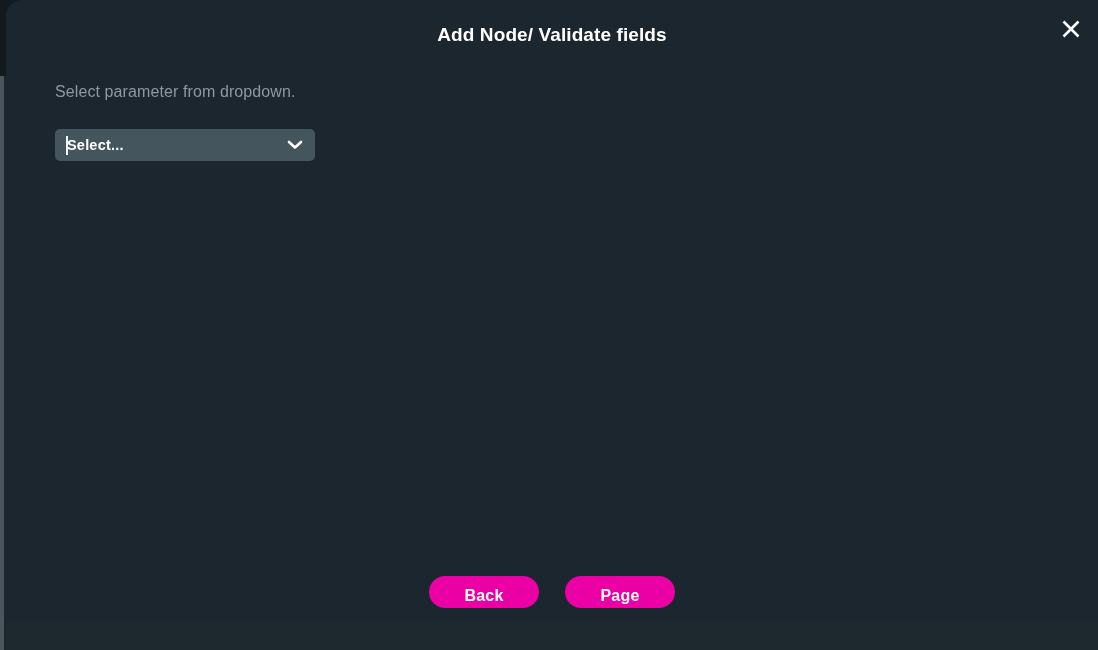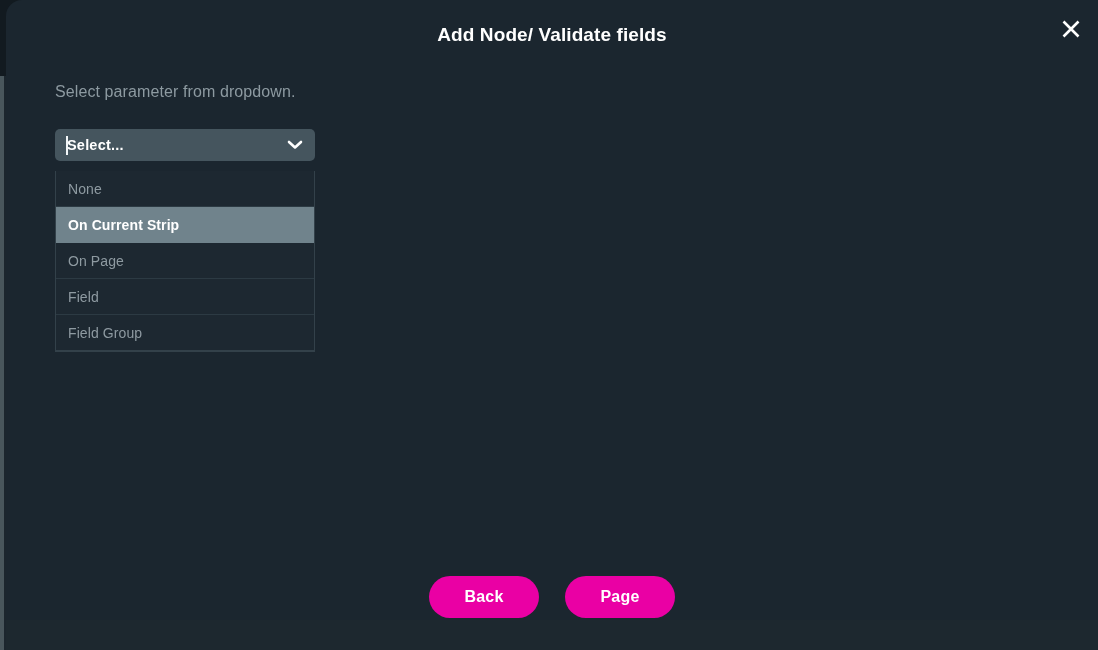--- a/index.html
+++ b/index.html
@@ -192,21 +192,21 @@
     height: 96px;
     display: flex;
     align-items: flex-start;
     justify-content: center;
     gap: 26px;
     padding-top: 22px;
     box-sizing: border-box;
   }
   .pill-button {
     min-width: 110px;
-    height: 42px;
+    height: 32px;
     border: none;
     border-radius: 21px;
     background: #ea00a4;
     color: #ffffff;
     font-family: "Liberation Sans", sans-serif;
     font-size: 16px;
     font-weight: bold;
     letter-spacing: .2px;
     cursor: pointer;
     padding: 11px 28px;
@@ -242,37 +242,20 @@
         <span class="select-caret"></span>
         <span class="select-value">Select...</span>
         <span class="select-chevron">
           <svg width="16" height="11" viewBox="0 0 16 11">
             <path d="M2 2.5 L8 8 L14 2.5" stroke="#ffffff" stroke-width="2.6" fill="none" stroke-linecap="round" stroke-linejoin="round"></path>
           </svg>
         </span>
       </div>
     </div>
 
-    <div class="select-menu">
-      <div class="select-option">
-        <span>None</span>
-      </div>
-      <div class="select-option is-highlighted">
-        <span>On Current Strip</span>
-      </div>
-      <div class="select-option">
-        <span>On Page</span>
-      </div>
-      <div class="select-option">
-        <span>Field</span>
-      </div>
-      <div class="select-option">
-        <span>Field Group</span>
-      </div>
-    </div>
 
   </div>
 
   <div class="modal-footer">
     <button class="pill-button">Back</button>
     <button class="pill-button">Page</button>
   </div>
 
 </div>
 

